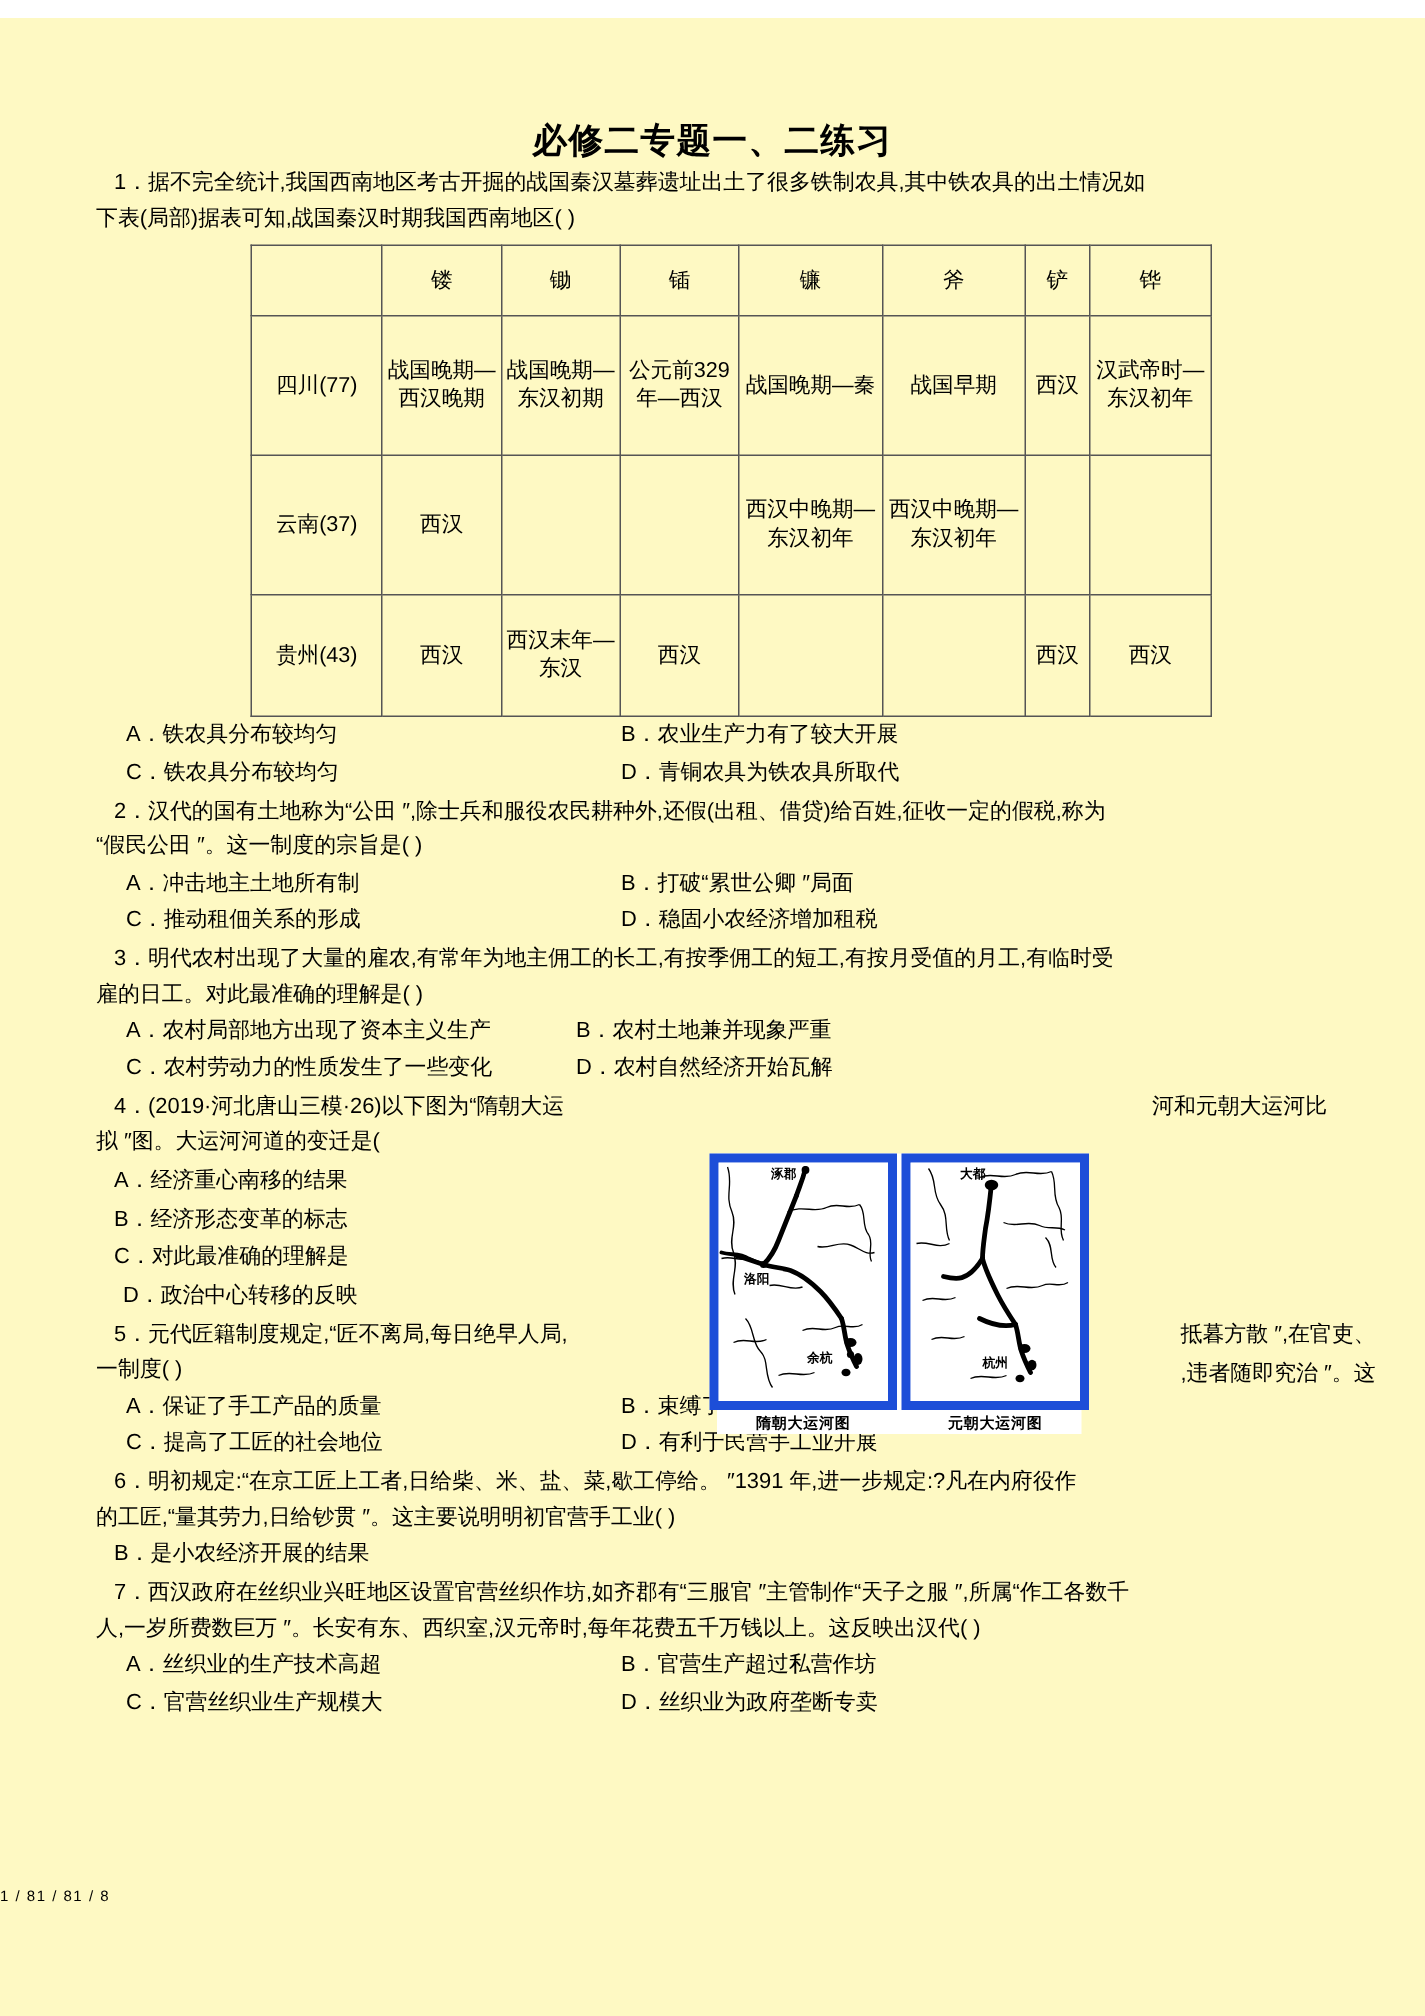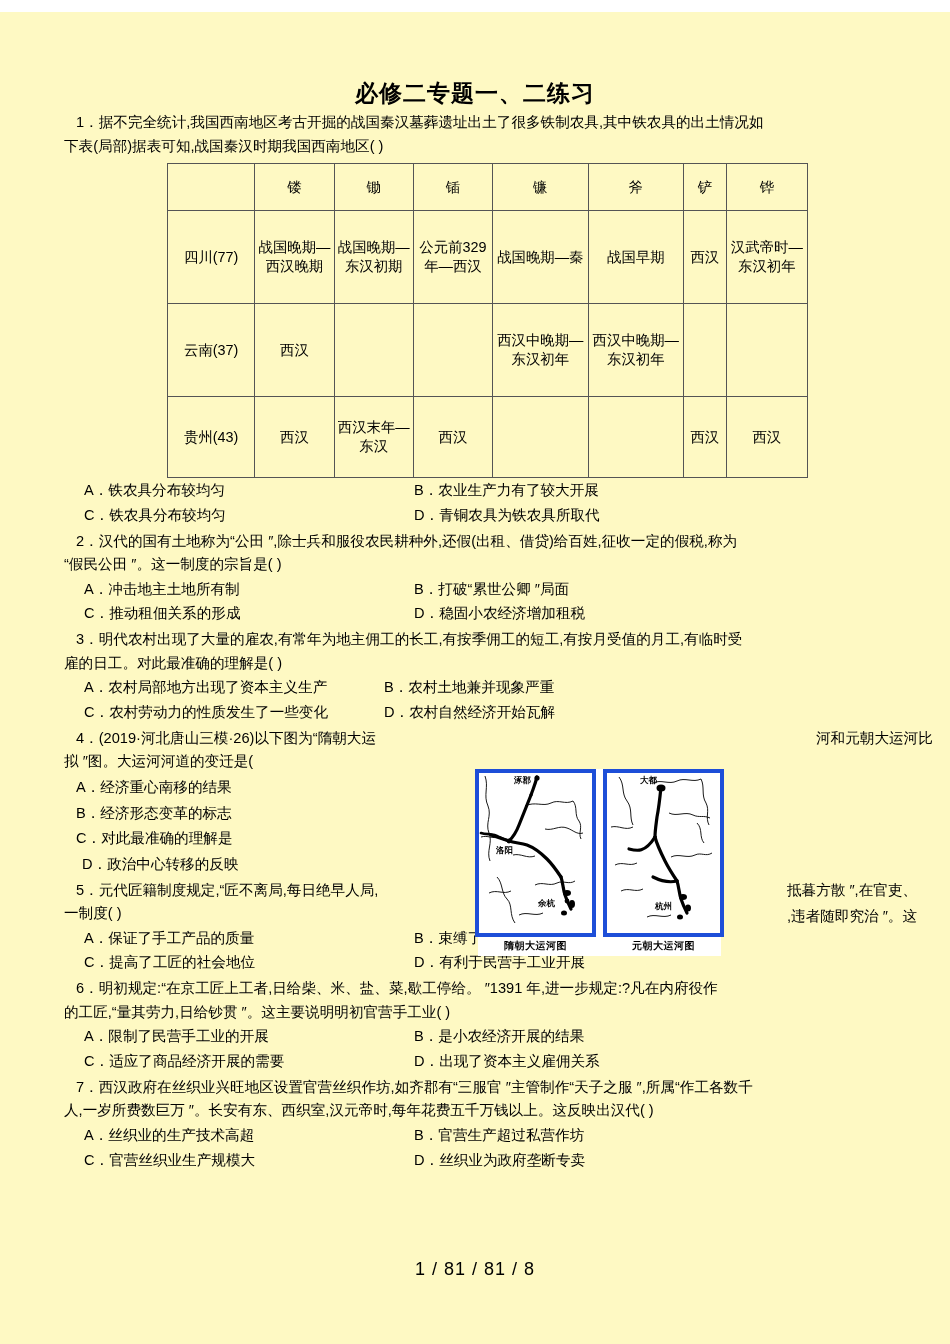--- a/index.html
+++ b/index.html
@@ -114,42 +114,42 @@
   }
   .map-fig {
     width: 115px;
     display: flex;
     flex-direction: column;
     align-items: center;
   }
   .map-frame {
     width: 113px;
     height: 160px;
-    border: 4px solid #1d4ed8;
+    border: 6px solid #1d4ed8;
     position: relative;
     overflow: hidden;
     background: #fff;
   }
   .map-frame svg { display: block; }
   .map-cap {
     font-size: 10px;
     font-weight: bold;
     margin-top: 2px;
     letter-spacing: 0.5px;
     white-space: nowrap;
   }
   .city-lbl {
     font-size: 8.5px;
     font-weight: bold;
   }
 
   .q4-block { position: relative; }
   .q4-right {
     position: absolute;
-    left: 752px;
+    left: 704px;
     top: 0;
     white-space: nowrap;
     text-align: center;
   }
   .q5-right1 {
     position: absolute;
     left: 723px;
     top: 0;
     white-space: nowrap;
   }
@@ -158,22 +158,22 @@
     left: 723px;
     top: 26px;
     white-space: nowrap;
   }
 
   .footer {
     position: absolute;
     left: 0;
     right: 0;
     top: 1247px;
-    text-align: center;
-    font-size: 18px;
+    text-align: left;
+    font-size: 10px;
     letter-spacing: 1px;
   }
 </style>
 </head>
 <body>
 
 <div class="page">
 
   <h1 class="doc-title">必修二专题一、二练习</h1>
 
@@ -303,26 +303,21 @@
           <span class="opt a pad">C．提高了工匠的社会地位</span>
           <span class="opt">D．有利于民营手工业开展</span>
         </div>
       </div>
     </div>
 
     <div class="q-stem">6．明初规定:“在京工匠上工者,日给柴、米、盐、菜,歇工停给。 ″1391 年,进一步规定:?凡在内府役作</div>
     <div class="hang">的工匠,“量其劳力,日给钞贯 ″。这主要说明明初官营手工业(      )</div>
     <div class="opts">
       <div class="opt-row">
-        <span class="opt a pad">A．限制了民营手工业的开展</span>
         <span class="opt">B．是小农经济开展的结果</span>
-      </div>
-      <div class="opt-row">
-        <span class="opt a pad">C．适应了商品经济开展的需要</span>
-        <span class="opt">D．出现了资本主义雇佣关系</span>
       </div>
     </div>
 
     <div class="q-stem">7．西汉政府在丝织业兴旺地区设置官营丝织作坊,如齐郡有“三服官 ″主管制作“天子之服 ″,所属“作工各数千</div>
     <div class="hang">人,一岁所费数巨万 ″。长安有东、西织室,汉元帝时,每年花费五千万钱以上。这反映出汉代(      )</div>
     <div class="opts">
       <div class="opt-row">
         <span class="opt a pad">A．丝织业的生产技术高超</span>
         <span class="opt">B．官营生产超过私营作坊</span>
       </div>

